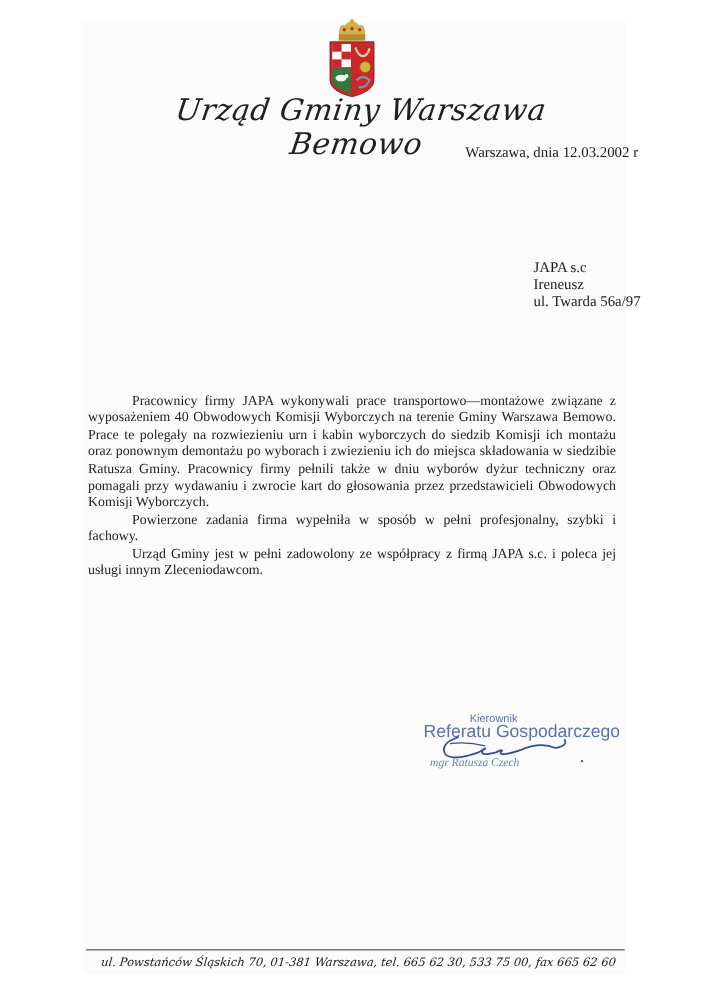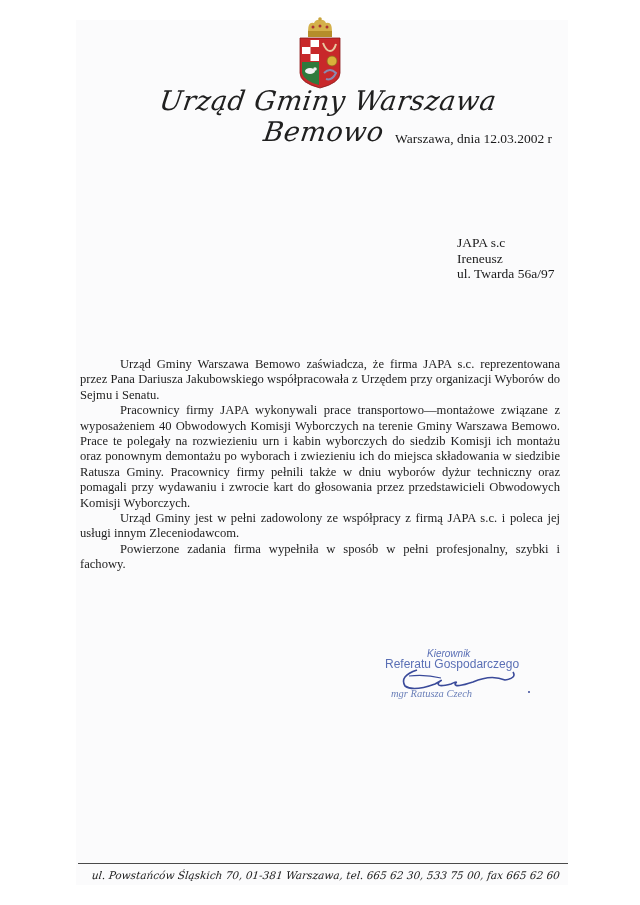--- a/index.html
+++ b/index.html
@@ -11,37 +11,37 @@
     position: absolute; left: 76px; top: 20px; width: 492px; height: 865px;
     background: #fbfbfc;
   }
   .crest { position: absolute; left: 296px; top: 17px; width: 48px; height: 72px; }
   .letterhead {
     position: absolute; left: 116px; top: 85px; width: 420px; text-align: center;
     font-family: "DejaVu Serif", serif; font-style: italic; font-size: 27px; color: #202020;
     letter-spacing: 0.5px; transform: skewX(-8deg);
   }
   .date {
-    position: absolute; left: 395px; top: 131px; font-size: 13.5px; white-space: nowrap;
+    position: absolute; left: 423px; top: 131px; font-size: 13.5px; white-space: nowrap;
   }
   .recipient {
     position: absolute; left: 457px; top: 235px; font-size: 13.5px; line-height: 15.5px;
   }
-  .recipient div { white-space: nowrap; }
+  .recipient div { white-space: nowrap; margin-left: 28px; }
   .body {
     position: absolute; left: 80px; top: 357px; width: 480px; font-size: 12.6px;
     line-height: 15.4px; text-align: justify; color: #222;
   }
   .body p { margin: 0; text-indent: 40px; }
   .signature-block {
     position: absolute; left: 385px; top: 648px; width: 160px; height: 60px;
     font-family: "Liberation Sans", sans-serif; color: #5a6fb5;
   }
-  .sig-title1 { position: absolute; left: 42px; top: 0px; font-size: 10px; font-style: italic; }
-  .sig-title2 { position: absolute; left: 0px; top: 9px; font-size: 12px; white-space: nowrap; }
+  .sig-title1 { position: absolute; left: 42px; top: 0px; font-size: 10px; }
+  .sig-title2 { position: absolute; left: 0px; top: 9px; font-size: 16px; white-space: nowrap; }
   .sig-scribble { position: absolute; left: 10px; top: 18px; width: 140px; height: 30px; }
   .sig-name {
     position: absolute; left: 6px; top: 40px; font-family: "Liberation Serif", serif;
     font-style: italic; font-size: 10.5px; white-space: nowrap; color: #6a7fb8;
   }
   .footer-rule {
     position: absolute; left: 78px; top: 863px; width: 490px; height: 1px; background: #4a4a4a;
   }
   .footer {
     position: absolute; left: 92px; top: 869px; width: 470px; font-family: "DejaVu Serif", serif;
@@ -85,24 +85,23 @@
 
 <div class="date">Warszawa, dnia 12.03.2002 r</div>
 
 <div class="recipient">
   <div>JAPA s.c</div>
   <div>Ireneusz</div>
   <div>ul. Twarda 56a/97</div>
 </div>
 
 <div class="body">
-  <p>Urząd Gminy Warszawa Bemowo zaświadcza, że firma JAPA s.c. reprezentowana przez Pana Dariusza Jakubowskiego współpracowała z Urzędem przy organizacji Wyborów do Sejmu i Senatu.</p>
   <p>Pracownicy firmy JAPA wykonywali prace transportowo—montażowe związane z wyposażeniem 40 Obwodowych Komisji Wyborczych na terenie Gminy Warszawa Bemowo. Prace te polegały na rozwiezieniu urn i kabin wyborczych do siedzib Komisji ich montażu oraz ponownym demontażu po wyborach i zwiezieniu ich do miejsca składowania w siedzibie Ratusza Gminy. Pracownicy firmy pełnili także w dniu wyborów dyżur techniczny oraz pomagali przy wydawaniu i zwrocie kart do głosowania przez przedstawicieli Obwodowych Komisji Wyborczych.</p>
+  <p>Powierzone zadania firma wypełniła w sposób w pełni profesjonalny, szybki i fachowy.</p>
   <p>Urząd Gminy jest w pełni zadowolony ze współpracy z firmą JAPA s.c. i poleca jej usługi innym Zleceniodawcom.</p>
-  <p>Powierzone zadania firma wypełniła w sposób w pełni profesjonalny, szybki i fachowy.</p>
 </div>
 
 <div class="signature-block">
   <div class="sig-title1">Kierownik</div>
   <div class="sig-title2">Referatu  Gospodarczego</div>
   <svg class="sig-scribble" viewBox="0 0 140 30">
     <path d="M22 4 Q4 10 10 20 Q18 26 40 18 Q50 12 44 16 Q40 22 56 18 Q64 14 60 18 Q60 22 78 16 Q96 8 110 14 Q122 12 118 6" stroke="#3a4a9a" stroke-width="1.6" fill="none"></path>
     <path d="M14 10 Q30 8 46 12" stroke="#3a4a9a" stroke-width="1.2" fill="none"></path>
     <circle cx="134" cy="26" r="1" fill="#3a4a9a"></circle>
   </svg>

